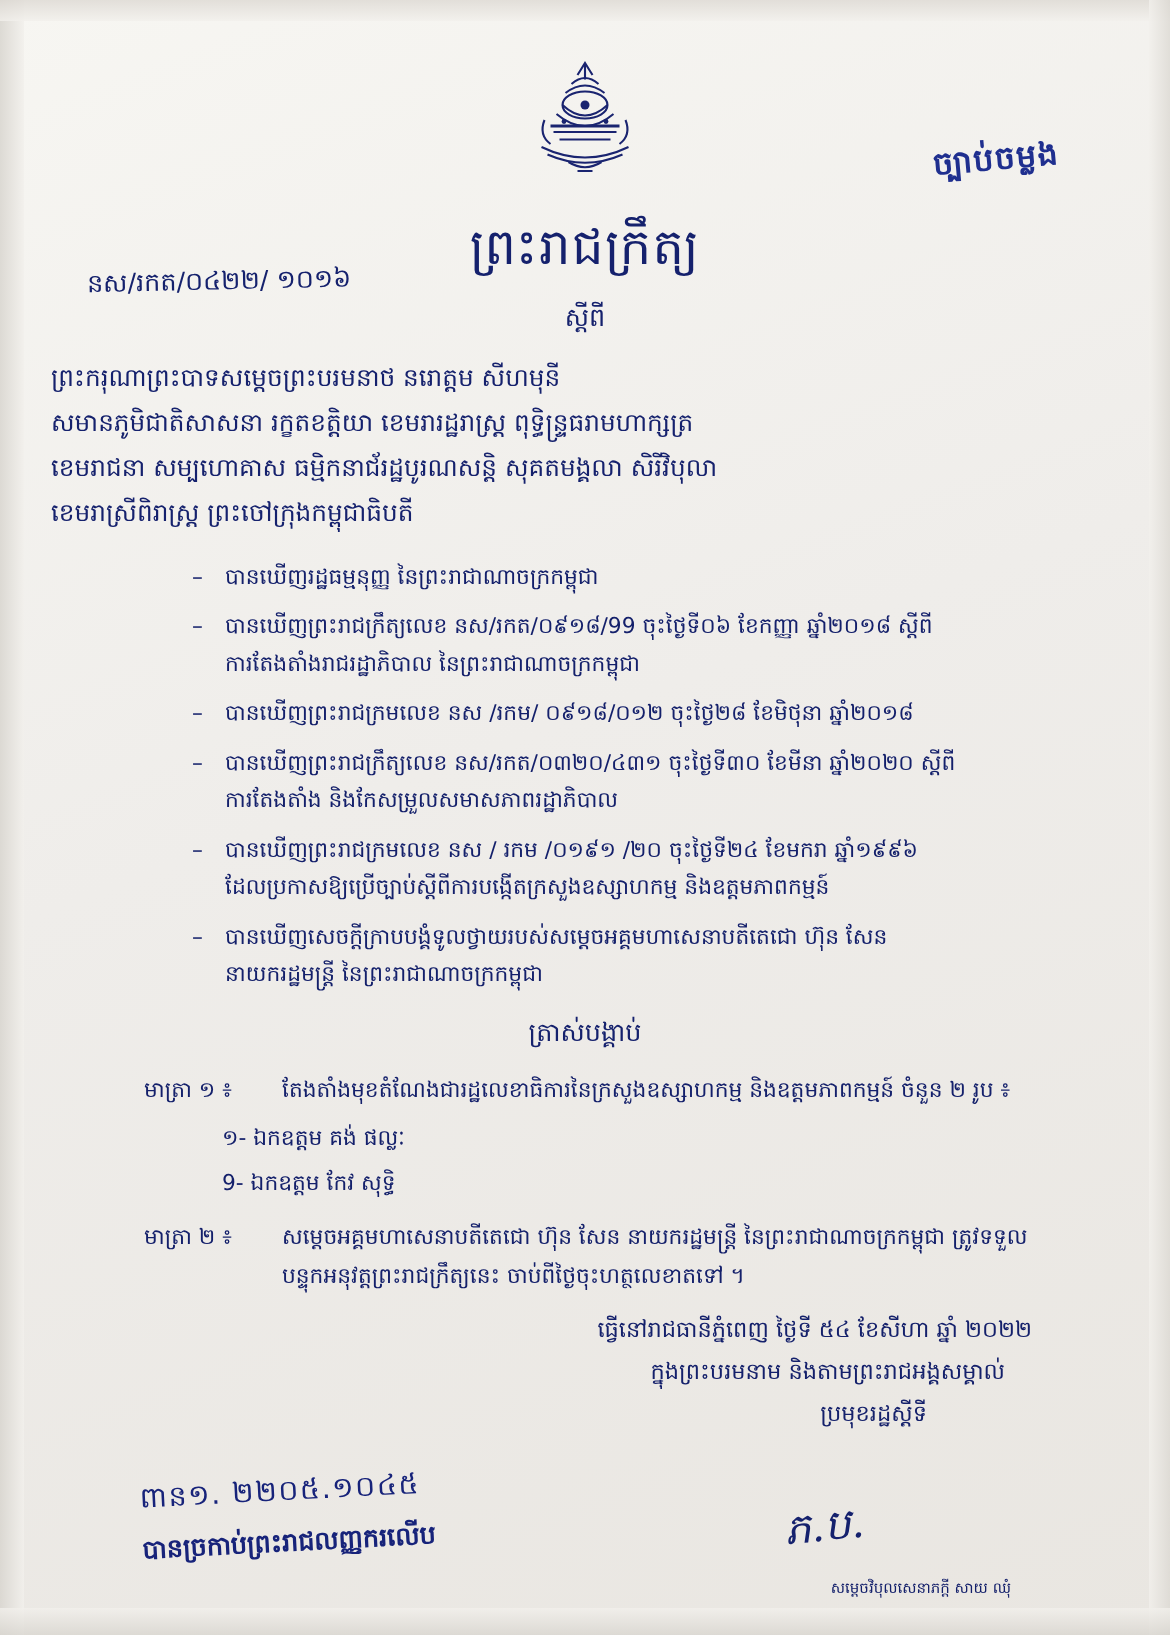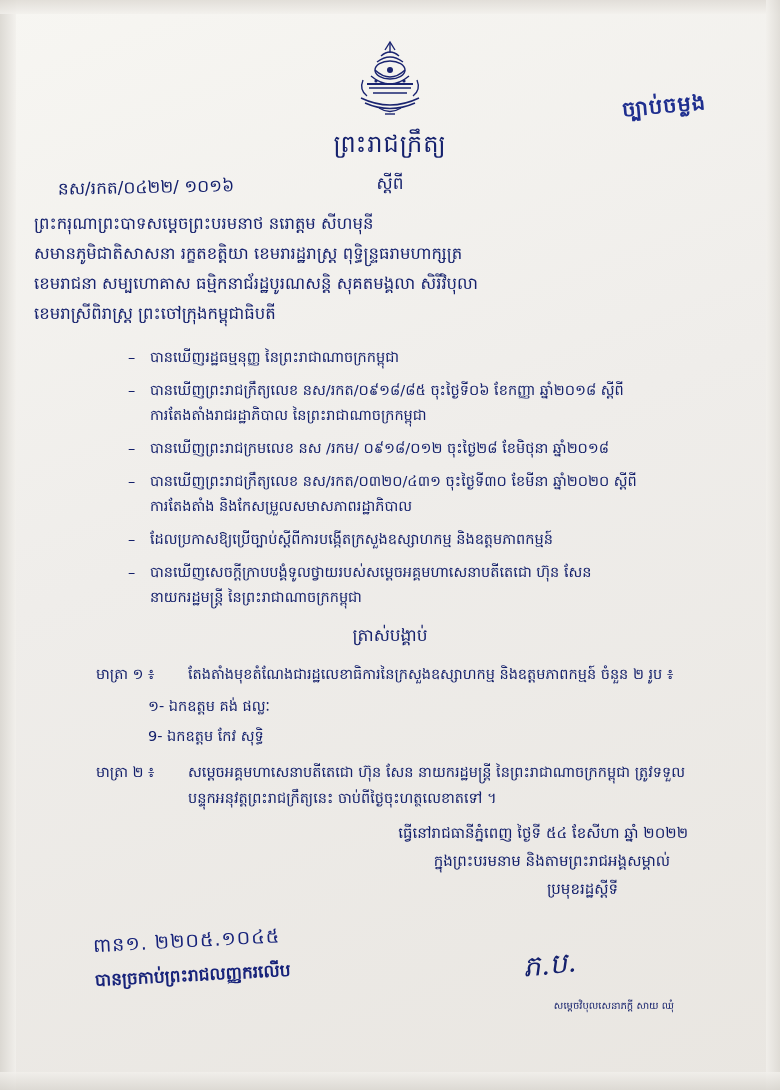--- a/index.html
+++ b/index.html
@@ -72,23 +72,23 @@
     top: 92px;
     font-size: 21px;
     color: #1f2f8f;
     transform: rotate(-5deg);
     letter-spacing: 1px;
     font-weight: bold;
   }
 
   .title-line {
     text-align: center;
-    font-size: 24px;
+    font-size: 33px;
     letter-spacing: 1px;
-    margin-top: 5px;
+    margin-top: 20px;
     color: #15216d;
   }
   .subtitle-line {
     text-align: center;
     font-size: 17px;
     margin-top: 8px;
     color: #15216d;
   }
   .refno {
     position: absolute;
@@ -253,34 +253,35 @@
     <div>ខេមរាស្រីពិរាស្ត្រ ព្រះចៅក្រុងកម្ពុជាធិបតី</div>
   </div>
 
   <div class="considerations">
     <div class="cons-item">
       <span class="dash">–</span>
       <span class="ln">បានឃើញរដ្ឋធម្មនុញ្ញ នៃព្រះរាជាណាចក្រកម្ពុជា</span>
     </div>
     <div class="cons-item">
       <span class="dash">–</span>
-      <span class="ln">បានឃើញព្រះរាជក្រឹត្យលេខ នស/រកត/០៩១៨/៨៥ ចុះថ្ងៃទី០៦ ខែកញ្ញា ឆ្នាំ២០១៨ ស្ដីពី</span>
+      <span class="ln">បានឃើញព្រះរាជក្រឹត្យលេខ នស/រកត/០៩១៨/99 ចុះថ្ងៃទី០៦ ខែកញ្ញា ឆ្នាំ២០១៨ ស្ដីពី</span>
       <span class="ln">ការតែងតាំងរាជរដ្ឋាភិបាល នៃព្រះរាជាណាចក្រកម្ពុជា</span>
     </div>
     <div class="cons-item">
       <span class="dash">–</span>
       <span class="ln">បានឃើញព្រះរាជក្រមលេខ នស /រកម/ ០៩១៨/០១២ ចុះថ្ងៃ២៨ ខែមិថុនា ឆ្នាំ២០១៨</span>
     </div>
     <div class="cons-item">
       <span class="dash">–</span>
       <span class="ln">បានឃើញព្រះរាជក្រឹត្យលេខ នស/រកត/០៣២០/៤៣១ ចុះថ្ងៃទី៣០ ខែមីនា ឆ្នាំ២០២០ ស្ដីពី</span>
       <span class="ln">ការតែងតាំង និងកែសម្រួលសមាសភាពរដ្ឋាភិបាល</span>
     </div>
     <div class="cons-item">
       <span class="dash">–</span>
+      <span class="ln">បានឃើញព្រះរាជក្រមលេខ នស / រកម /០១៩១ /២០ ចុះថ្ងៃទី២៤ ខែមករា ឆ្នាំ១៩៩៦</span>
       <span class="ln">ដែលប្រកាសឱ្យប្រើច្បាប់ស្ដីពីការបង្កើតក្រសួងឧស្សាហកម្ម និងឧត្តមភាពកម្មន៍</span>
     </div>
     <div class="cons-item">
       <span class="dash">–</span>
       <span class="ln">បានឃើញសេចក្ដីក្រាបបង្គំទូលថ្វាយរបស់សម្ដេចអគ្គមហាសេនាបតីតេជោ ហ៊ុន សែន</span>
       <span class="ln">នាយករដ្ឋមន្ត្រី នៃព្រះរាជាណាចក្រកម្ពុជា</span>
     </div>
   </div>
 
   <div class="decide">ត្រាស់បង្គាប់</div>

